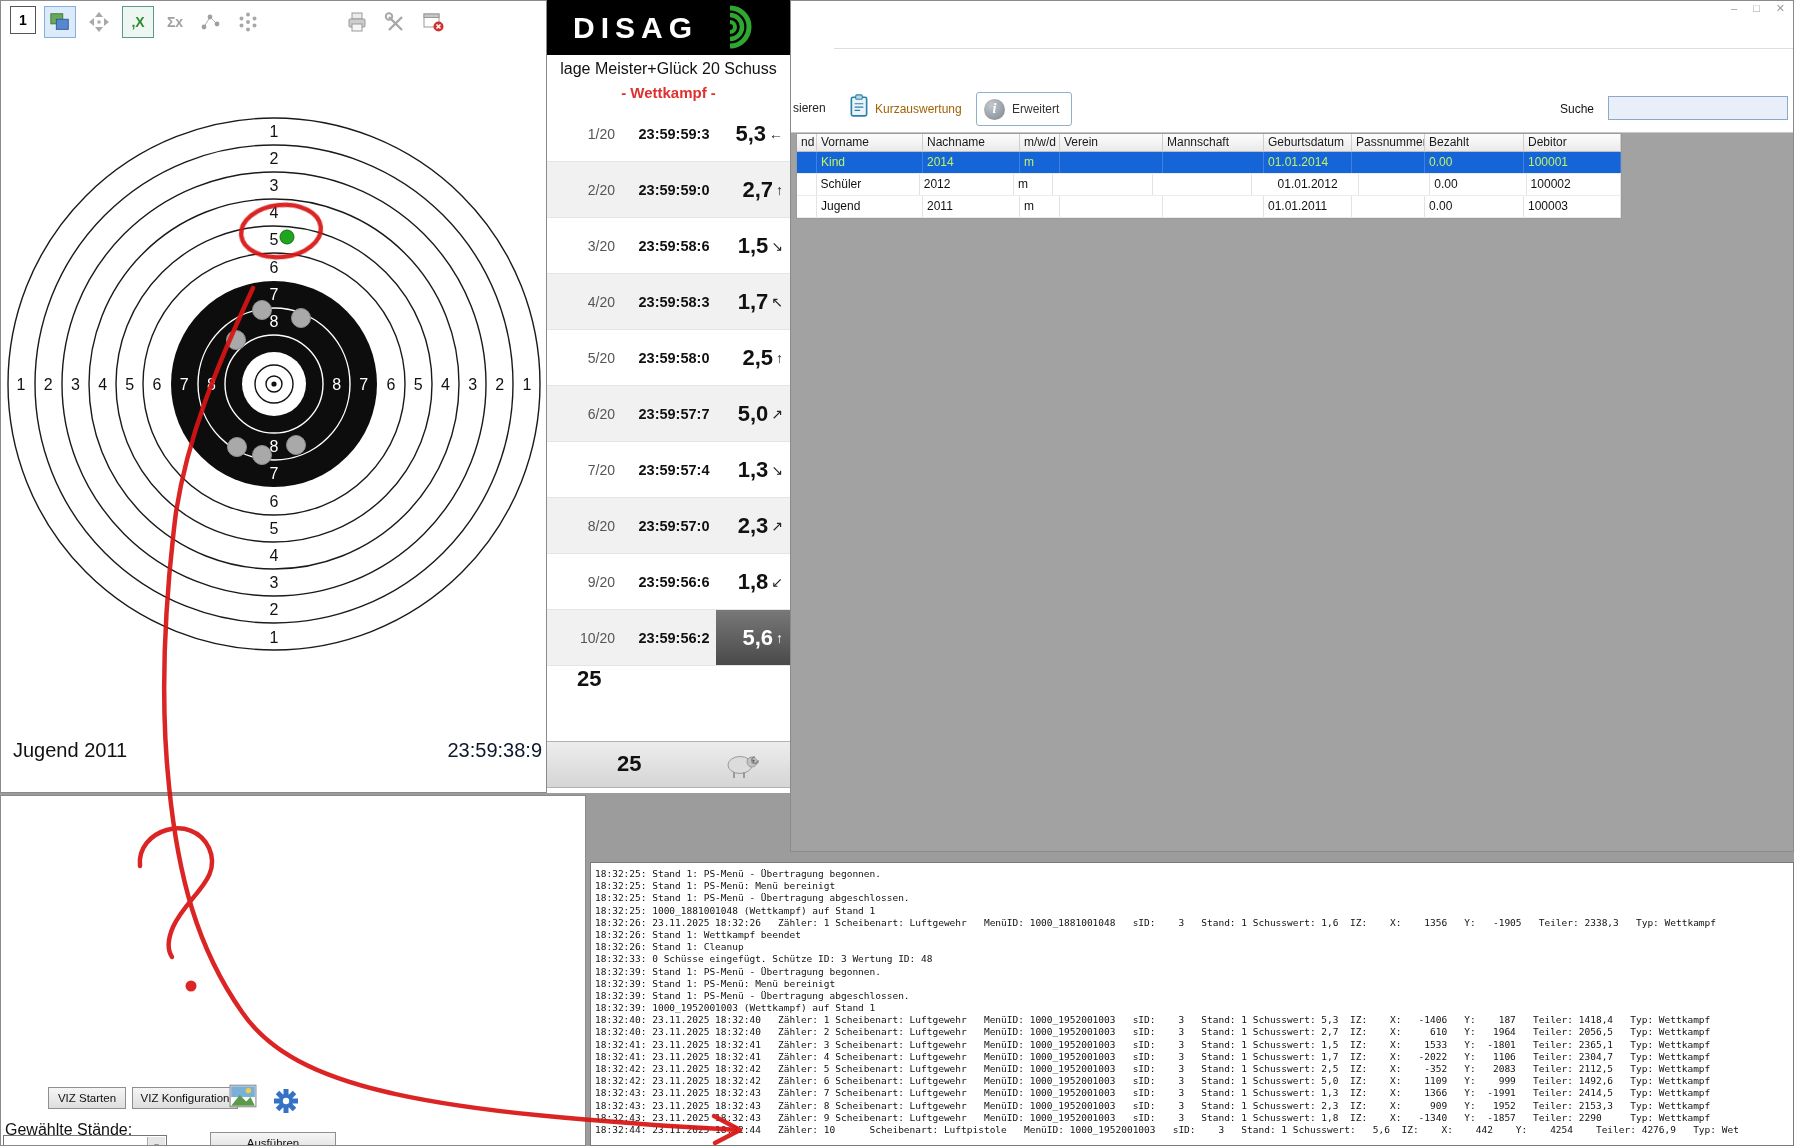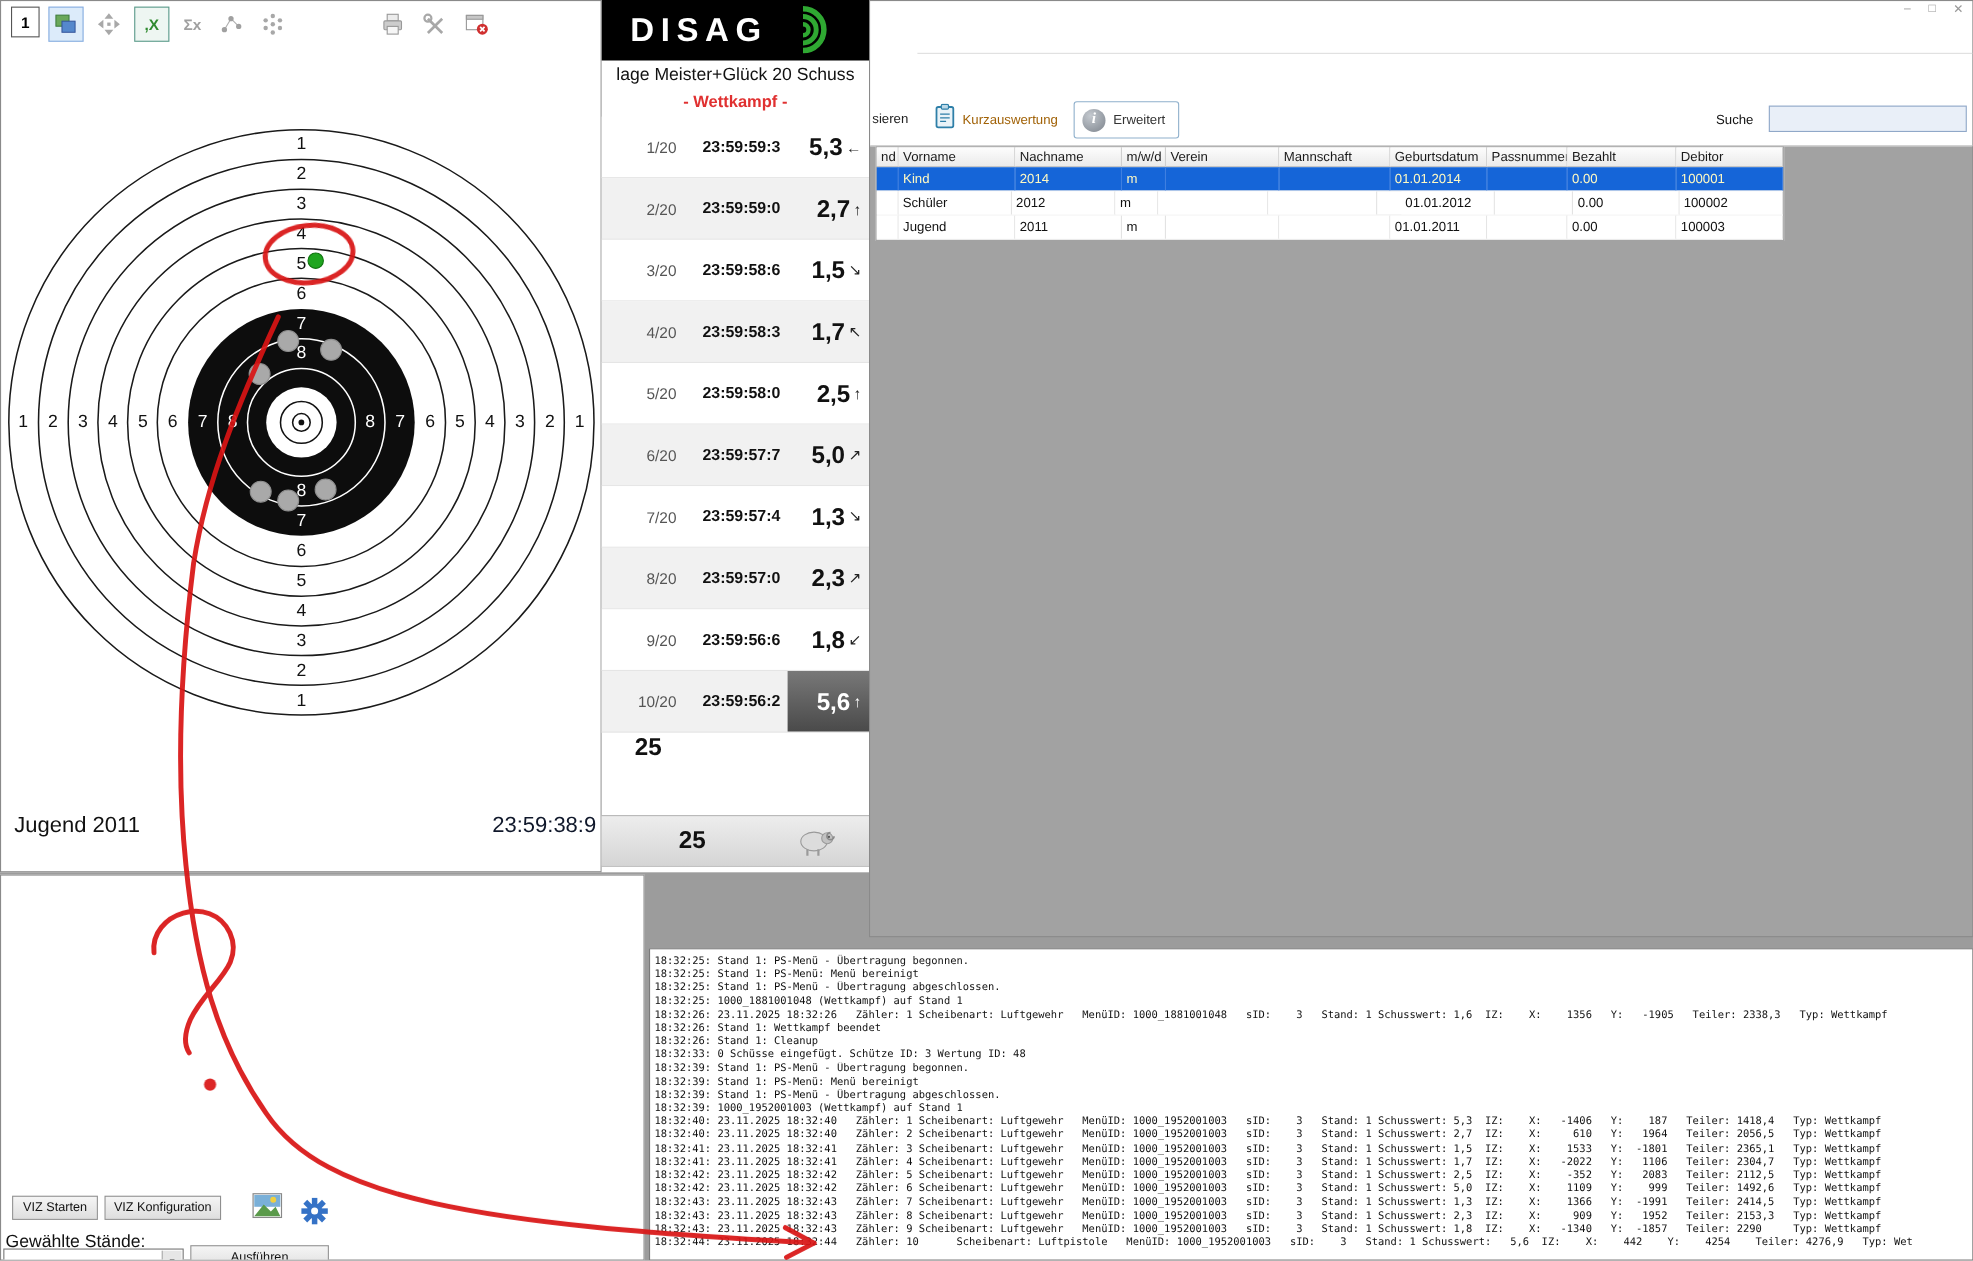--- a/index.html
+++ b/index.html
@@ -62,33 +62,33 @@
   .suche-label{position:absolute;left:769px;top:101px;font-size:12px;color:#111;}
   .search-input{position:absolute;left:817px;top:95px;width:180px;height:24px;border:1px solid #90a8c8;background:#e9eff8;
     box-sizing:border-box;font-size:12px;padding:0 4px;outline:none;}
   #members-table{position:absolute;left:5px;top:132px;width:824px;background:#fff;border:1px solid #9a9a9a;box-sizing:content-box;}
   .mt-hr{display:flex;}
   .mt-h{height:18px;box-sizing:border-box;background:linear-gradient(#fdfdfd,#eaeaea);border-right:1px solid #cfcfcf;
     border-bottom:1px solid #bfbfbf;font-size:12px;padding:1px 0 0 4px;color:#1a1a1a;white-space:nowrap;overflow:hidden;}
   .mt-r{display:flex;border-bottom:1px solid #ececec;}
   .mt-c{height:21px;box-sizing:border-box;border-right:1px solid #e3e3e3;font-size:12px;padding:3px 0 0 4px;
     white-space:nowrap;overflow:hidden;background:#fff;color:#111;}
-  .mt-r.sel .mt-c{background:#1565d8;color:#fef9c3;border-right-color:#3f7fe0;}
+  .mt-r.sel .mt-c{background:#1565d8;color:#bef264;border-right-color:#3f7fe0;}
 
   
   .log-window{position:absolute;left:590px;top:862px;width:1204px;height:284px;background:#fff;border:1px solid #7a7a7a;
     box-sizing:border-box;padding:5px 4px;overflow:hidden;}
   .log-line{font-family:"DejaVu Sans Mono",monospace;font-size:9.5px;line-height:12.2px;height:12.2px;
     white-space:pre;color:#111;overflow:hidden;}
 
   
   .bl-panel{position:absolute;left:0;top:795px;width:586px;height:351px;background:#fff;border:1px solid #8a8a8a;
     box-sizing:border-box;overflow:hidden;}
   .win-btn-grey{position:absolute;background:linear-gradient(#f5f5f5,#dedede);border:1px solid #8f8f8f;font-size:11.5px;
-    color:#111;display:flex;align-items:center;justify-content:center;box-sizing:border-box;font-family:inherit;}
+    color:#111;display:flex;align-items:center;justify-content:center;box-sizing:border-box;font-family:inherit;margin-left:37px;}
   .viz-start{left:10px;top:291px;width:78px;height:22px;}
   .viz-config{left:94px;top:291px;width:106px;height:22px;}
   .bl-icon{position:absolute;}
   .gs-label{position:absolute;left:4px;top:325px;font-size:16px;color:#111;}
   .gs-select{position:absolute;left:2px;top:339px;width:164px;height:22px;background:#fff;border:1px solid #767676;box-sizing:border-box;}
   .gs-caret{position:absolute;right:1px;top:1px;bottom:1px;width:17px;background:#e6e6e6;border-left:1px solid #ababab;
     display:flex;align-items:center;justify-content:center;font-size:8px;color:#444;}
   .ausfuehren{left:172px;top:336px;width:126px;height:22px;}
 
   .annotations{position:absolute;left:0;top:0;z-index:60;pointer-events:none;}

